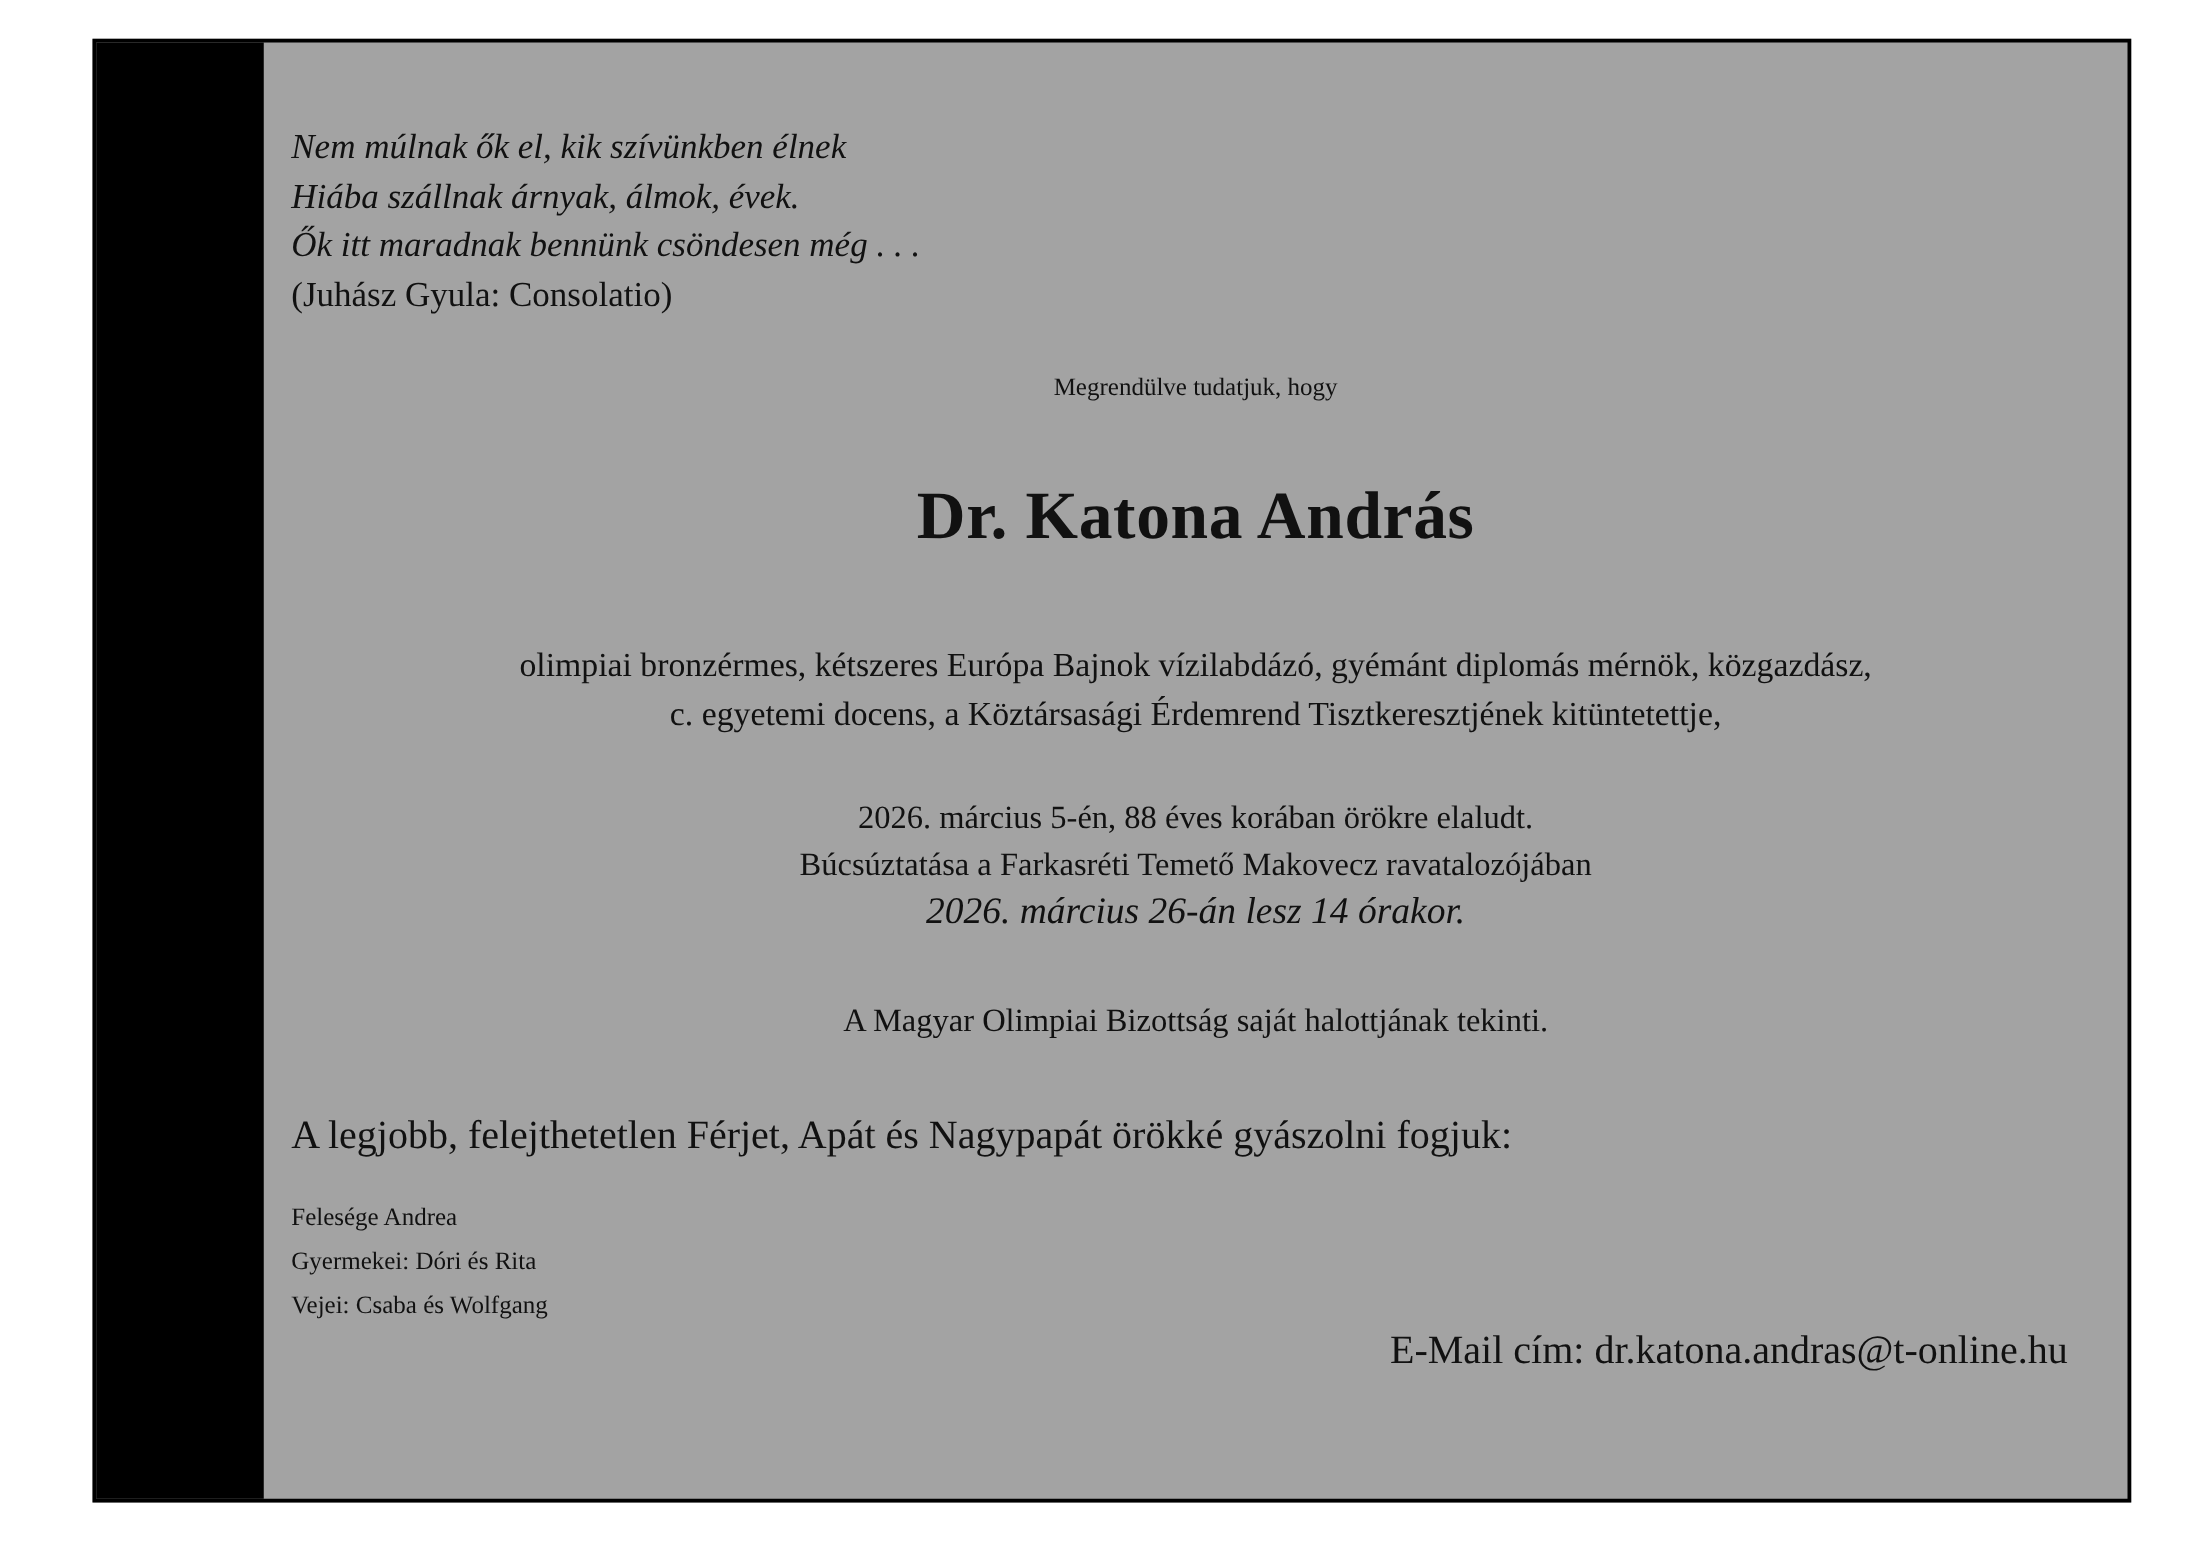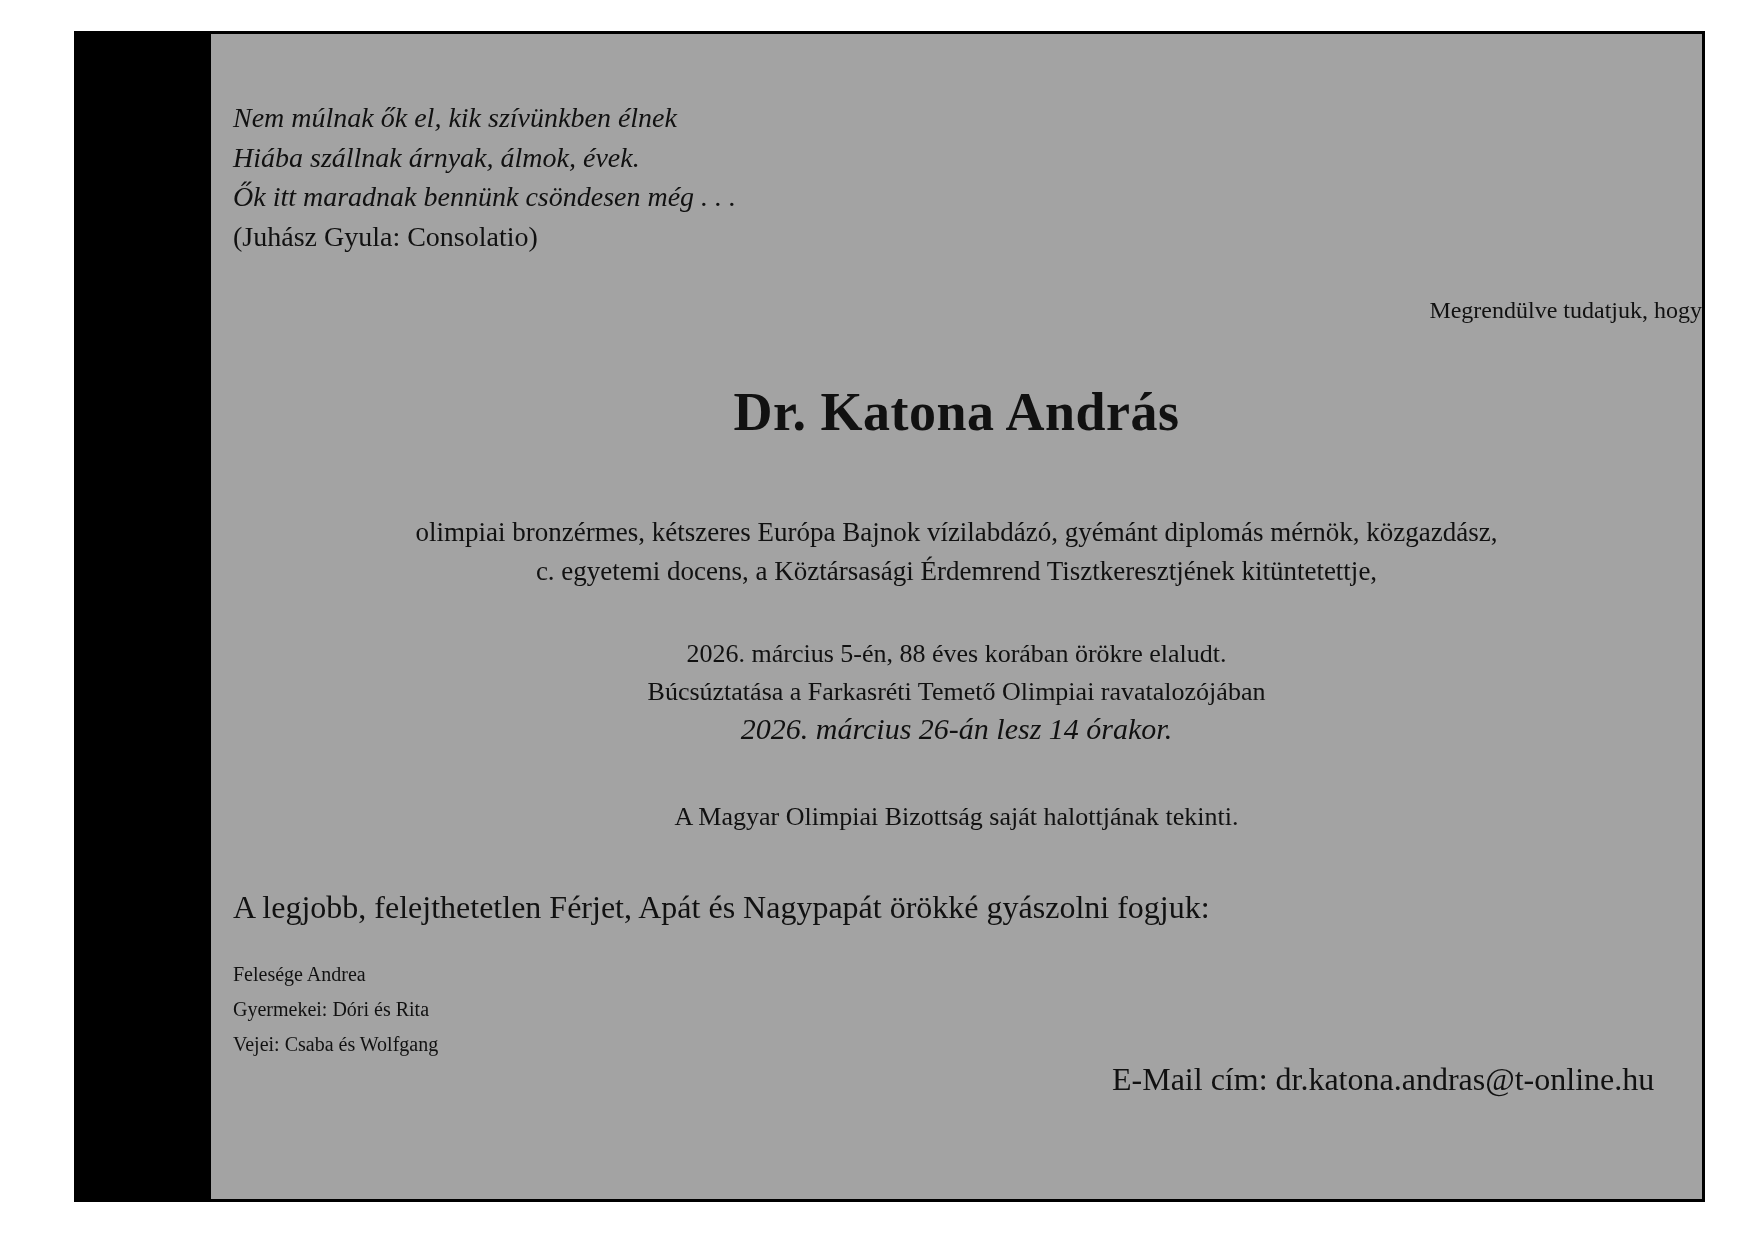--- a/index.html
+++ b/index.html
@@ -46,23 +46,22 @@
     .poem .line { display: block; font-style: italic; }
     .poem .attribution { display: block; font-style: normal; }
 
     .center {
       left: 134px;
       right: 0;
       text-align: center;
     }
     .intro {
       top: 259px;
-      font-size: 24px;
+      font-size: 20px;
       line-height: 34px;
-      text-align: right;
     }
     .name {
       top: 346px;
       font-size: 54px;
       line-height: 64px;
       font-weight: bold;
       letter-spacing: 0.5px;
       text-align: center;
     }
     .titles {
@@ -123,21 +122,21 @@
 
   <h1 class="block center name">Dr. Katona András</h1>
 
   <p class="block center titles">
     <span>olimpiai bronzérmes, kétszeres Európa Bajnok vízilabdázó, gyémánt diplomás mérnök, közgazdász,</span>
     <span>c. egyetemi docens, a Köztársasági Érdemrend Tisztkeresztjének kitüntetettje,</span>
   </p>
 
   <p class="block center death">
     <span>2026. március 5-én, 88 éves korában örökre elaludt.</span>
-    <span>Búcsúztatása a Farkasréti Temető Olimpiai ravatalozójában</span>
+    <span>Búcsúztatása a Farkasréti Temető Makovecz ravatalozójában</span>
     <span class="ceremony-date">2026. március 26-án lesz 14 órakor.</span>
   </p>
 
   <p class="block center committee">A Magyar Olimpiai Bizottság saját halottjának tekinti.</p>
 
   <p class="block mourners-intro">A legjobb, felejthetetlen Férjet, Apát és Nagypapát örökké gyászolni fogjuk:</p>
 
   <p class="block family">
     <span>Felesége Andrea</span>
     <span>Gyermekei: Dóri és Rita</span>

